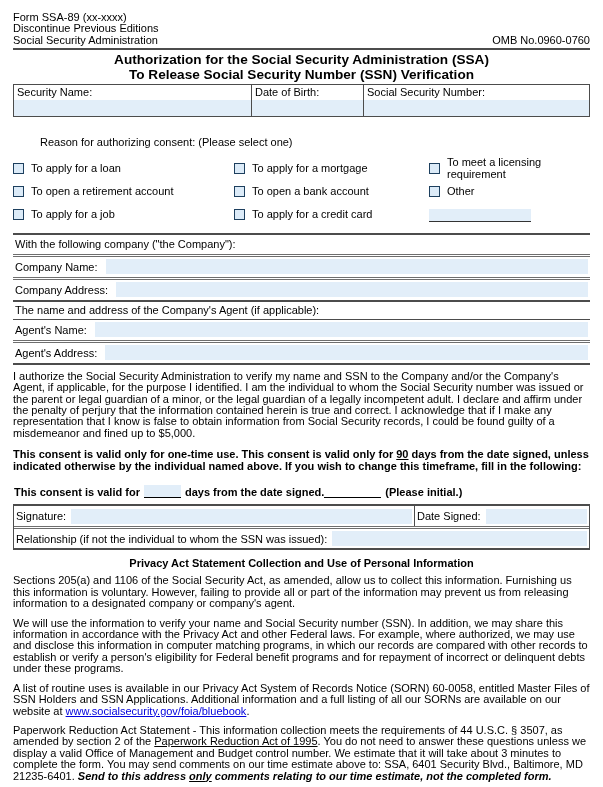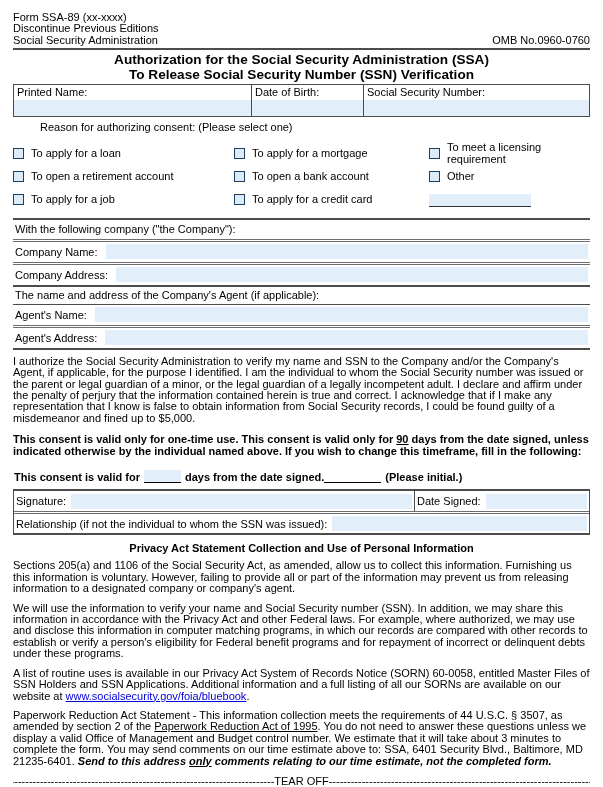--- a/index.html
+++ b/index.html
@@ -23,21 +23,21 @@
 
   .title { text-align: center; font-weight: bold; font-size: 13.6px; line-height: 14.3px; margin: 3px 0 2px 0; }
 
   
   .id-table { border: 1px solid #4c4c4c; display: grid; grid-template-columns: 237px 112px 1fr; }
   .id-cell { border-left: 1px solid #4c4c4c; }
   .id-cell:first-child { border-left: none; }
   .id-label { padding: 1px 0 1px 3px; height: 15px; }
   .id-input { height: 16px; background: #e2eef9; }
 
-  .reason-prompt { margin-top: 3px; line-height: 14px; padding-left: 27px; }
+  .reason-prompt { margin-top: 18px; line-height: 14px; padding-left: 27px; }
 
   .cb-grid { display: flex; margin: 8px 0 7px 0; }
   .cb-col { display: flex; flex-direction: column; }
   .cb-col1 { margin-left: 17px; width: 195px; }
   .cb-col2 { width: 204px; }
   .cb-col3 { flex: 1; }
   .cb-row { height: 23px; display: flex; align-items: center; }
   .cb-box { width: 11px; height: 11px; background: #dcebf8; border: 1px solid #1d3f5e; margin-right: 7px; flex: none; }
   .other-input { width: 102px; height: 13px; background: #e2eef9; border-bottom: 1px solid #333; margin-top: 2px; }
 
@@ -84,21 +84,21 @@
 
   <div class="rule-thick" style="margin-top:2px;"></div>
 
   <div class="title">
     <div>Authorization for the Social Security Administration (SSA)</div>
     <div>To Release Social Security Number (SSN) Verification</div>
   </div>
 
   <div class="id-table">
     <div class="id-cell">
-      <div class="id-label">Printed Name:</div>
+      <div class="id-label">Security Name:</div>
       <div class="id-input"></div>
     </div>
     <div class="id-cell">
       <div class="id-label">Date of Birth:</div>
       <div class="id-input"></div>
     </div>
     <div class="id-cell">
       <div class="id-label">Social Security Number:</div>
       <div class="id-input"></div>
     </div>

